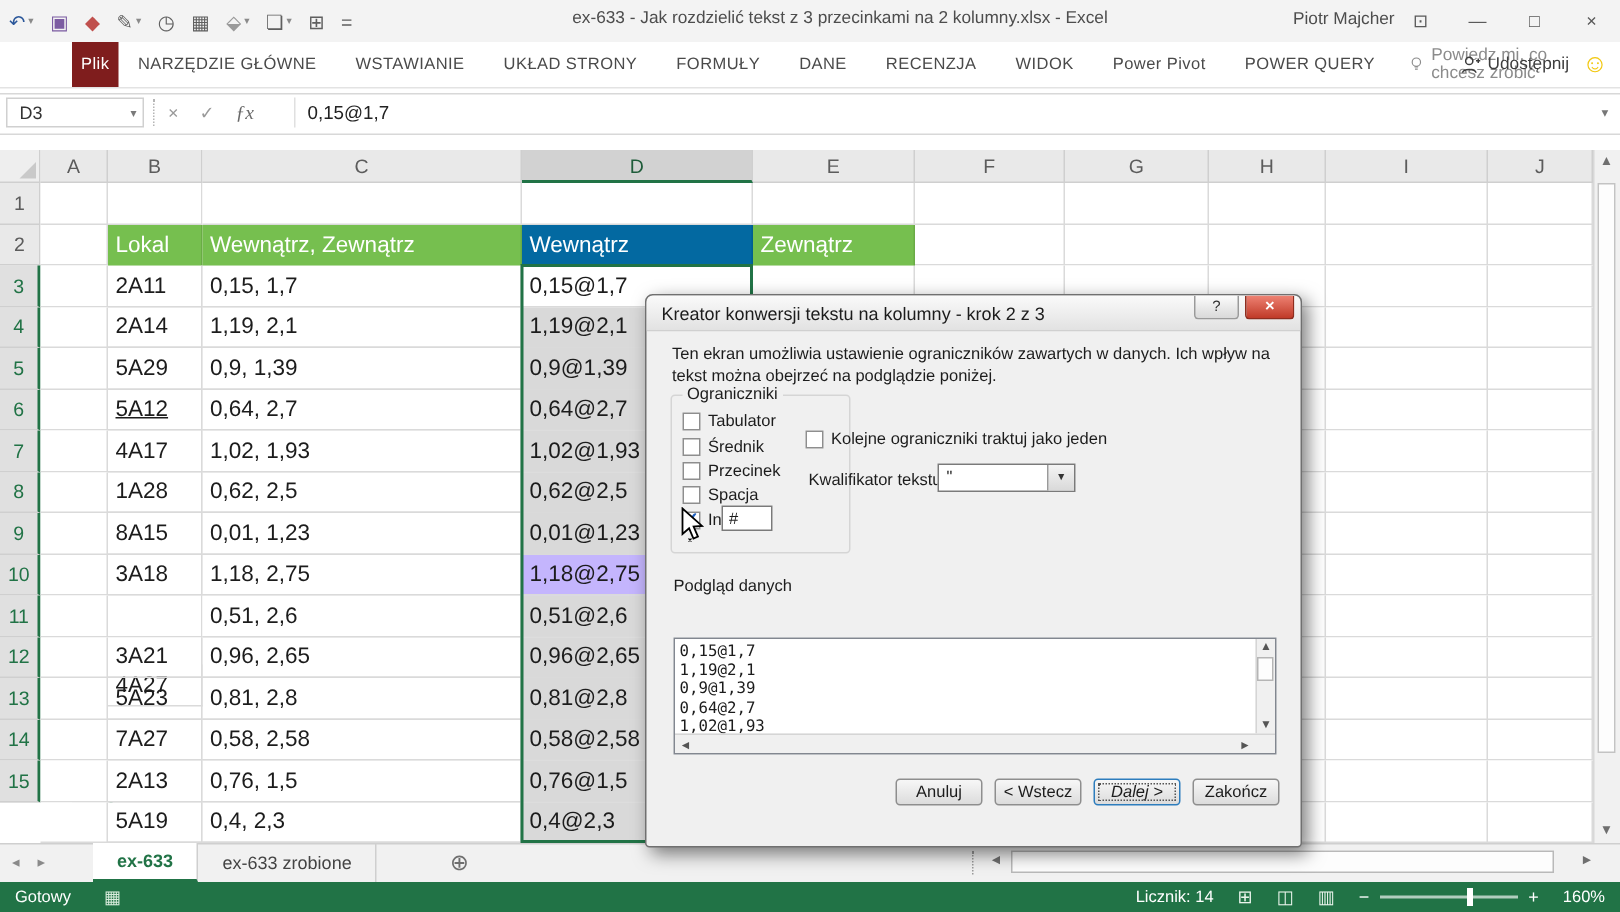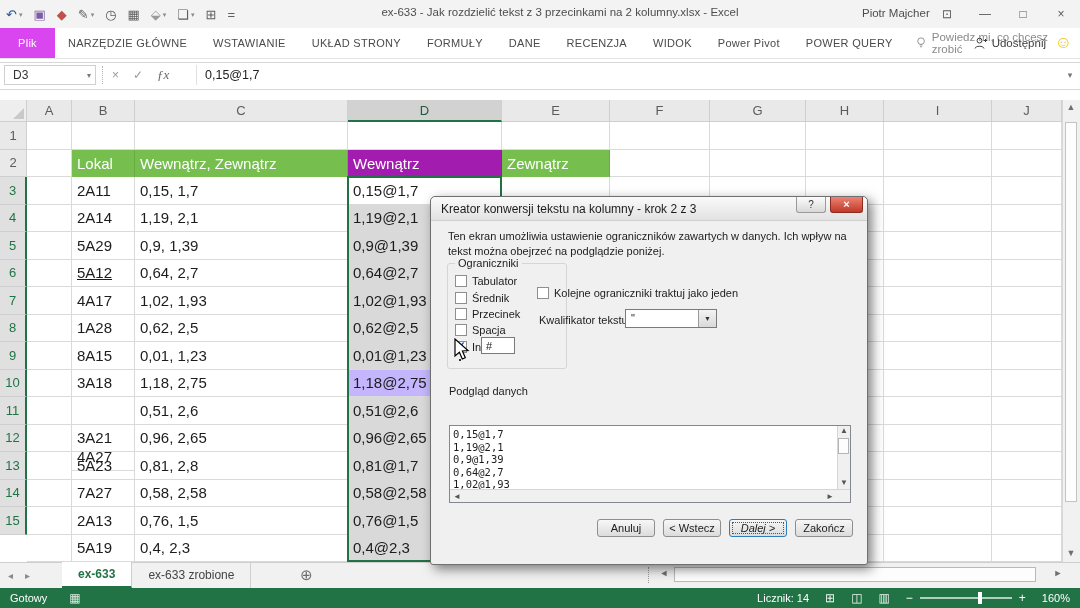--- a/index.html
+++ b/index.html
@@ -12,21 +12,21 @@
   .qat .ico{font-size:13px;line-height:13px;color:#5f5f5f;cursor:default;display:flex;align-items:center;}
   .qat .dd{font-size:7px;color:#8a8a8a;margin-left:2px;}
   .win-title{top:6px;left:300px;width:520px;text-align:center;font-size:11.5px;color:#4d4d4d;
              white-space:nowrap;overflow:hidden;}
   .win-user{top:7px;left:862px;font-size:11.5px;color:#4d4d4d;}
   .winctl{top:0;right:0;height:28px;display:flex;align-items:center;}
   .winctl span{width:38px;text-align:center;font-size:12px;color:#5a5a5a;line-height:28px;}
   
   .tabrow{left:0;top:28px;width:1080px;height:30px;background:#fff;border-bottom:1px solid #e3e3e3;display:flex;align-items:stretch;}
   .rtab{display:flex;align-items:center;padding:0 13px;font-size:11px;color:#4a4a4a;letter-spacing:.3px;white-space:nowrap;}
-  .rtab.plik{background:#d946ef;color:#fff;padding:0 18px;}
+  .rtab.plik{background:#7f1d1d;color:#fff;padding:0 6px;margin-left:48px;}
   .tellme{display:flex;align-items:center;gap:6px;color:#8b8b8b;font-size:11.5px;padding:0 10px;}
   .share{position:absolute;right:34px;top:28px;height:30px;display:flex;align-items:center;gap:5px;
          font-size:11.5px;color:#3d3d3d;}
   .smiley{position:absolute;right:8px;top:28px;height:30px;display:flex;align-items:center;
           color:#f2c811;font-size:17px;}
   
   .fbar{left:0;top:62px;width:1080px;height:26px;background:#fff;border-top:1px solid #d8d8d8;border-bottom:1px solid #d8d8d8;}
   .namebox{left:4px;top:65px;width:92px;height:20px;border:1px solid #d0d0d0;font-size:12px;color:#333;
            display:flex;align-items:center;padding-left:8px;box-sizing:border-box;}
   .namebox .dd{margin-left:auto;margin-right:4px;font-size:8px;color:#7a7a7a;}
@@ -392,21 +392,21 @@
       <div class="cell" style="position: absolute; left: 135px; top: 434.5px; width: 213px; height: 27.5px;"></div>
       <div class="cell" style="position: absolute; left: 348px; top: 434.5px; width: 154px; height: 27.5px;"></div>
       <div class="cell" style="position: absolute; left: 502px; top: 434.5px; width: 108px; height: 27.5px;"></div>
       <div class="cell" style="position: absolute; left: 610px; top: 434.5px; width: 100px; height: 27.5px;"></div>
       <div class="cell" style="position: absolute; left: 710px; top: 434.5px; width: 96px; height: 27.5px;"></div>
       <div class="cell" style="position: absolute; left: 806px; top: 434.5px; width: 78px; height: 27.5px;"></div>
       <div class="cell" style="position: absolute; left: 884px; top: 434.5px; width: 108px; height: 27.5px;"></div>
       <div class="cell" style="position: absolute; left: 992px; top: 434.5px; width: 70px; height: 27.5px;"></div>
       <div class="gcell" style="background: rgb(118, 191, 79); position: absolute; left: 72px; top: 49.5px; width: 63px; height: 27.5px;">Lokal</div>
       <div class="gcell" style="background: rgb(118, 191, 79); position: absolute; left: 135px; top: 49.5px; width: 213px; height: 27.5px;">Wewnątrz, Zewnątrz</div>
-      <div class="gcell" style="background: #a21caf; position: absolute; left: 348px; top: 49.5px; width: 154px; height: 27.5px;">Wewnątrz</div>
+      <div class="gcell" style="background: #0369a1; position: absolute; left: 348px; top: 49.5px; width: 154px; height: 27.5px;">Wewnątrz</div>
       <div class="gcell" style="background: rgb(118, 191, 79); position: absolute; left: 502px; top: 49.5px; width: 108px; height: 27.5px;">Zewnątrz</div>
       <div class="cval" style="position: absolute; left: 72px; top: 77px; width: 63px; height: 27.5px;">2A11</div>
       <div class="cval" style="position: absolute; left: 135px; top: 77px; width: 213px; height: 27.5px;">0,15, 1,7</div>
       <div class="cval" style="position: absolute; left: 348px; top: 77px; width: 154px; height: 27.5px;">0,15@1,7</div>
       <div class="cval" style="position: absolute; left: 72px; top: 104.5px; width: 63px; height: 27.5px;">2A14</div>
       <div class="cval" style="position: absolute; left: 135px; top: 104.5px; width: 213px; height: 27.5px;">1,19, 2,1</div>
       <div class="cval" style="background: rgb(217, 217, 217); position: absolute; left: 348px; top: 104.5px; width: 154px; height: 27.5px;">1,19@2,1</div>
       <div class="cval" style="position: absolute; left: 72px; top: 132px; width: 63px; height: 27.5px;">5A29</div>
       <div class="cval" style="position: absolute; left: 135px; top: 132px; width: 213px; height: 27.5px;">0,9, 1,39</div>
       <div class="cval" style="background: rgb(217, 217, 217); position: absolute; left: 348px; top: 132px; width: 154px; height: 27.5px;">0,9@1,39</div>
@@ -426,21 +426,21 @@
       <div class="cval" style="position: absolute; left: 135px; top: 269.5px; width: 213px; height: 27.5px;">1,18, 2,75</div>
       <div class="cval" style="background: #c4b5fd; position: absolute; left: 348px; top: 269.5px; width: 154px; height: 27.5px;">1,18@2,75</div>
       <div class="cval" style="position: absolute; left: 72px; top: 297px; width: 63px; height: 27.5px; margin-top: 46px;">4A27</div>
       <div class="cval" style="position: absolute; left: 135px; top: 297px; width: 213px; height: 27.5px;">0,51, 2,6</div>
       <div class="cval" style="background: rgb(217, 217, 217); position: absolute; left: 348px; top: 297px; width: 154px; height: 27.5px;">0,51@2,6</div>
       <div class="cval" style="position: absolute; left: 72px; top: 324.5px; width: 63px; height: 27.5px;">3A21</div>
       <div class="cval" style="position: absolute; left: 135px; top: 324.5px; width: 213px; height: 27.5px;">0,96, 2,65</div>
       <div class="cval" style="background: rgb(217, 217, 217); position: absolute; left: 348px; top: 324.5px; width: 154px; height: 27.5px;">0,96@2,65</div>
       <div class="cval" style="position: absolute; left: 72px; top: 352px; width: 63px; height: 27.5px;">5A23</div>
       <div class="cval" style="position: absolute; left: 135px; top: 352px; width: 213px; height: 27.5px;">0,81, 2,8</div>
-      <div class="cval" style="background: rgb(217, 217, 217); position: absolute; left: 348px; top: 352px; width: 154px; height: 27.5px;">0,81@1,7</div>
+      <div class="cval" style="background: rgb(217, 217, 217); position: absolute; left: 348px; top: 352px; width: 154px; height: 27.5px;">0,81@2,8</div>
       <div class="cval" style="position: absolute; left: 72px; top: 379.5px; width: 63px; height: 27.5px;">7A27</div>
       <div class="cval" style="position: absolute; left: 135px; top: 379.5px; width: 213px; height: 27.5px;">0,58, 2,58</div>
       <div class="cval" style="background: rgb(217, 217, 217); position: absolute; left: 348px; top: 379.5px; width: 154px; height: 27.5px;">0,58@2,58</div>
       <div class="cval" style="position: absolute; left: 72px; top: 407px; width: 63px; height: 27.5px;">2A13</div>
       <div class="cval" style="position: absolute; left: 135px; top: 407px; width: 213px; height: 27.5px;">0,76, 1,5</div>
       <div class="cval" style="background: rgb(217, 217, 217); position: absolute; left: 348px; top: 407px; width: 154px; height: 27.5px;">0,76@1,5</div>
       <div class="cval" style="position: absolute; left: 72px; top: 434.5px; width: 63px; height: 27.5px;">5A19</div>
       <div class="cval" style="position: absolute; left: 135px; top: 434.5px; width: 213px; height: 27.5px;">0,4, 2,3</div>
       <div class="cval" style="background: rgb(217, 217, 217); position: absolute; left: 348px; top: 434.5px; width: 154px; height: 27.5px;">0,4@2,3</div>
       <div class="selrect" style="position: absolute; left: 347px; top: 76px; width: 155px; height: 386px;"></div>

